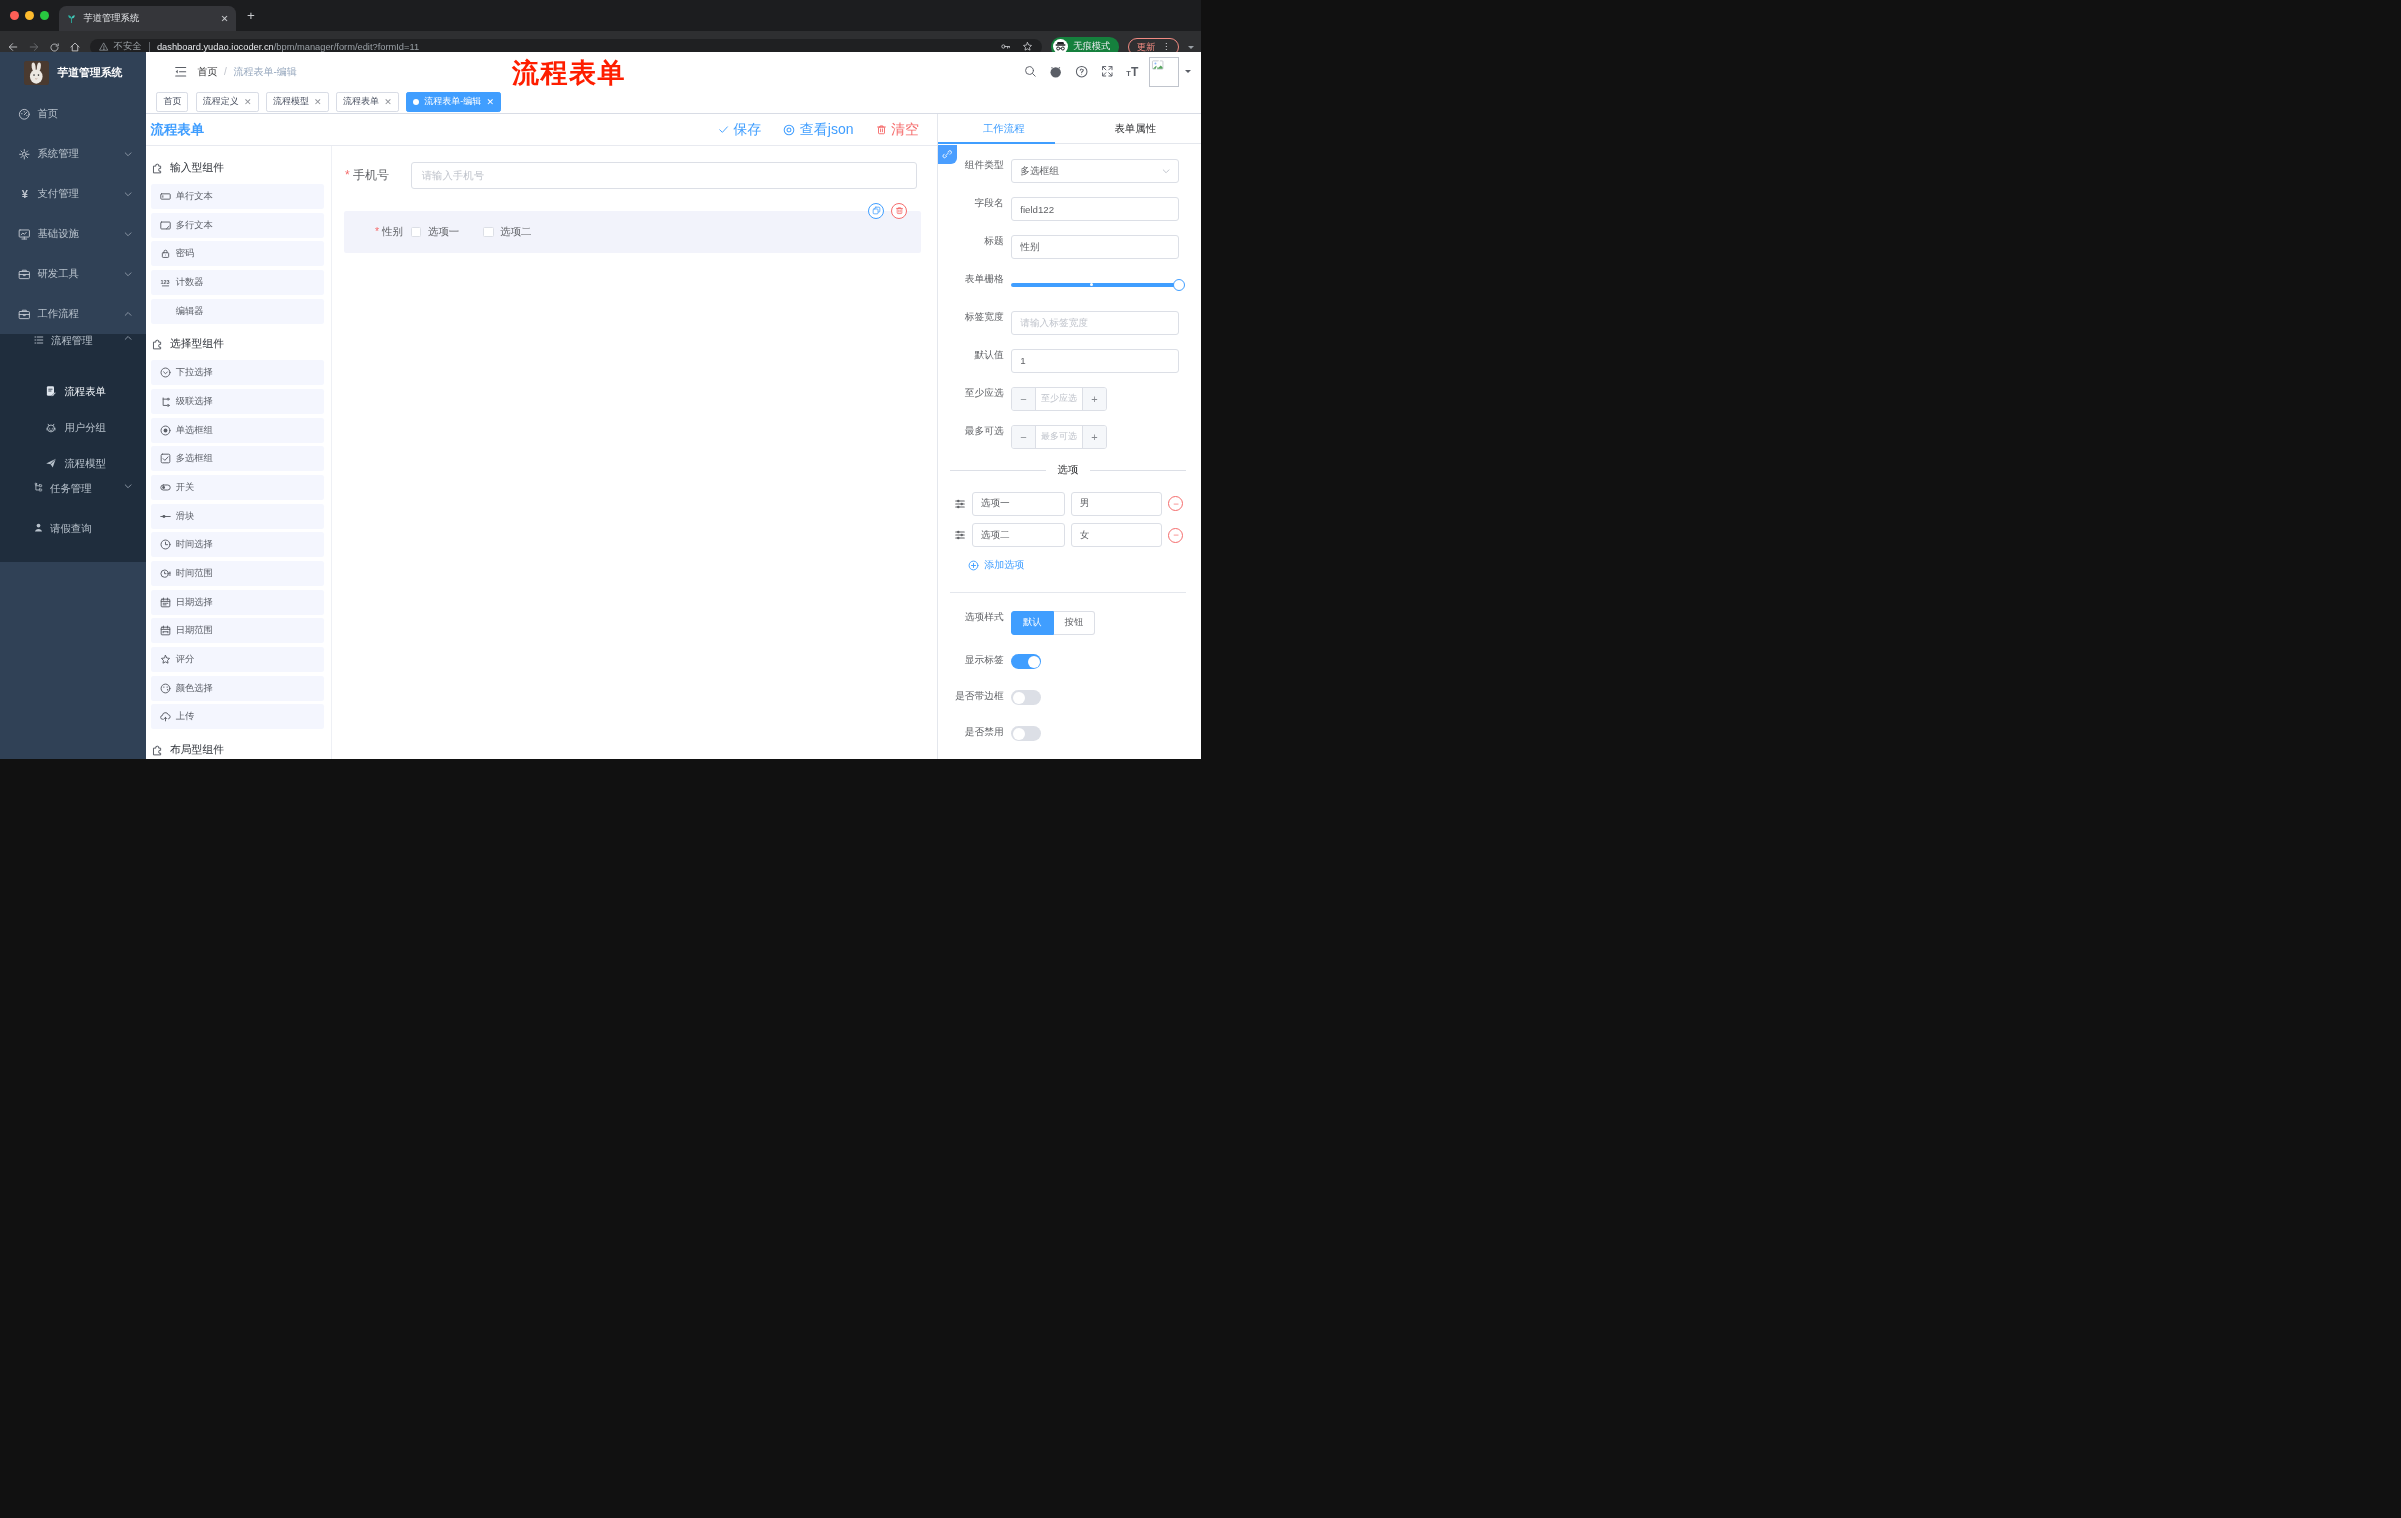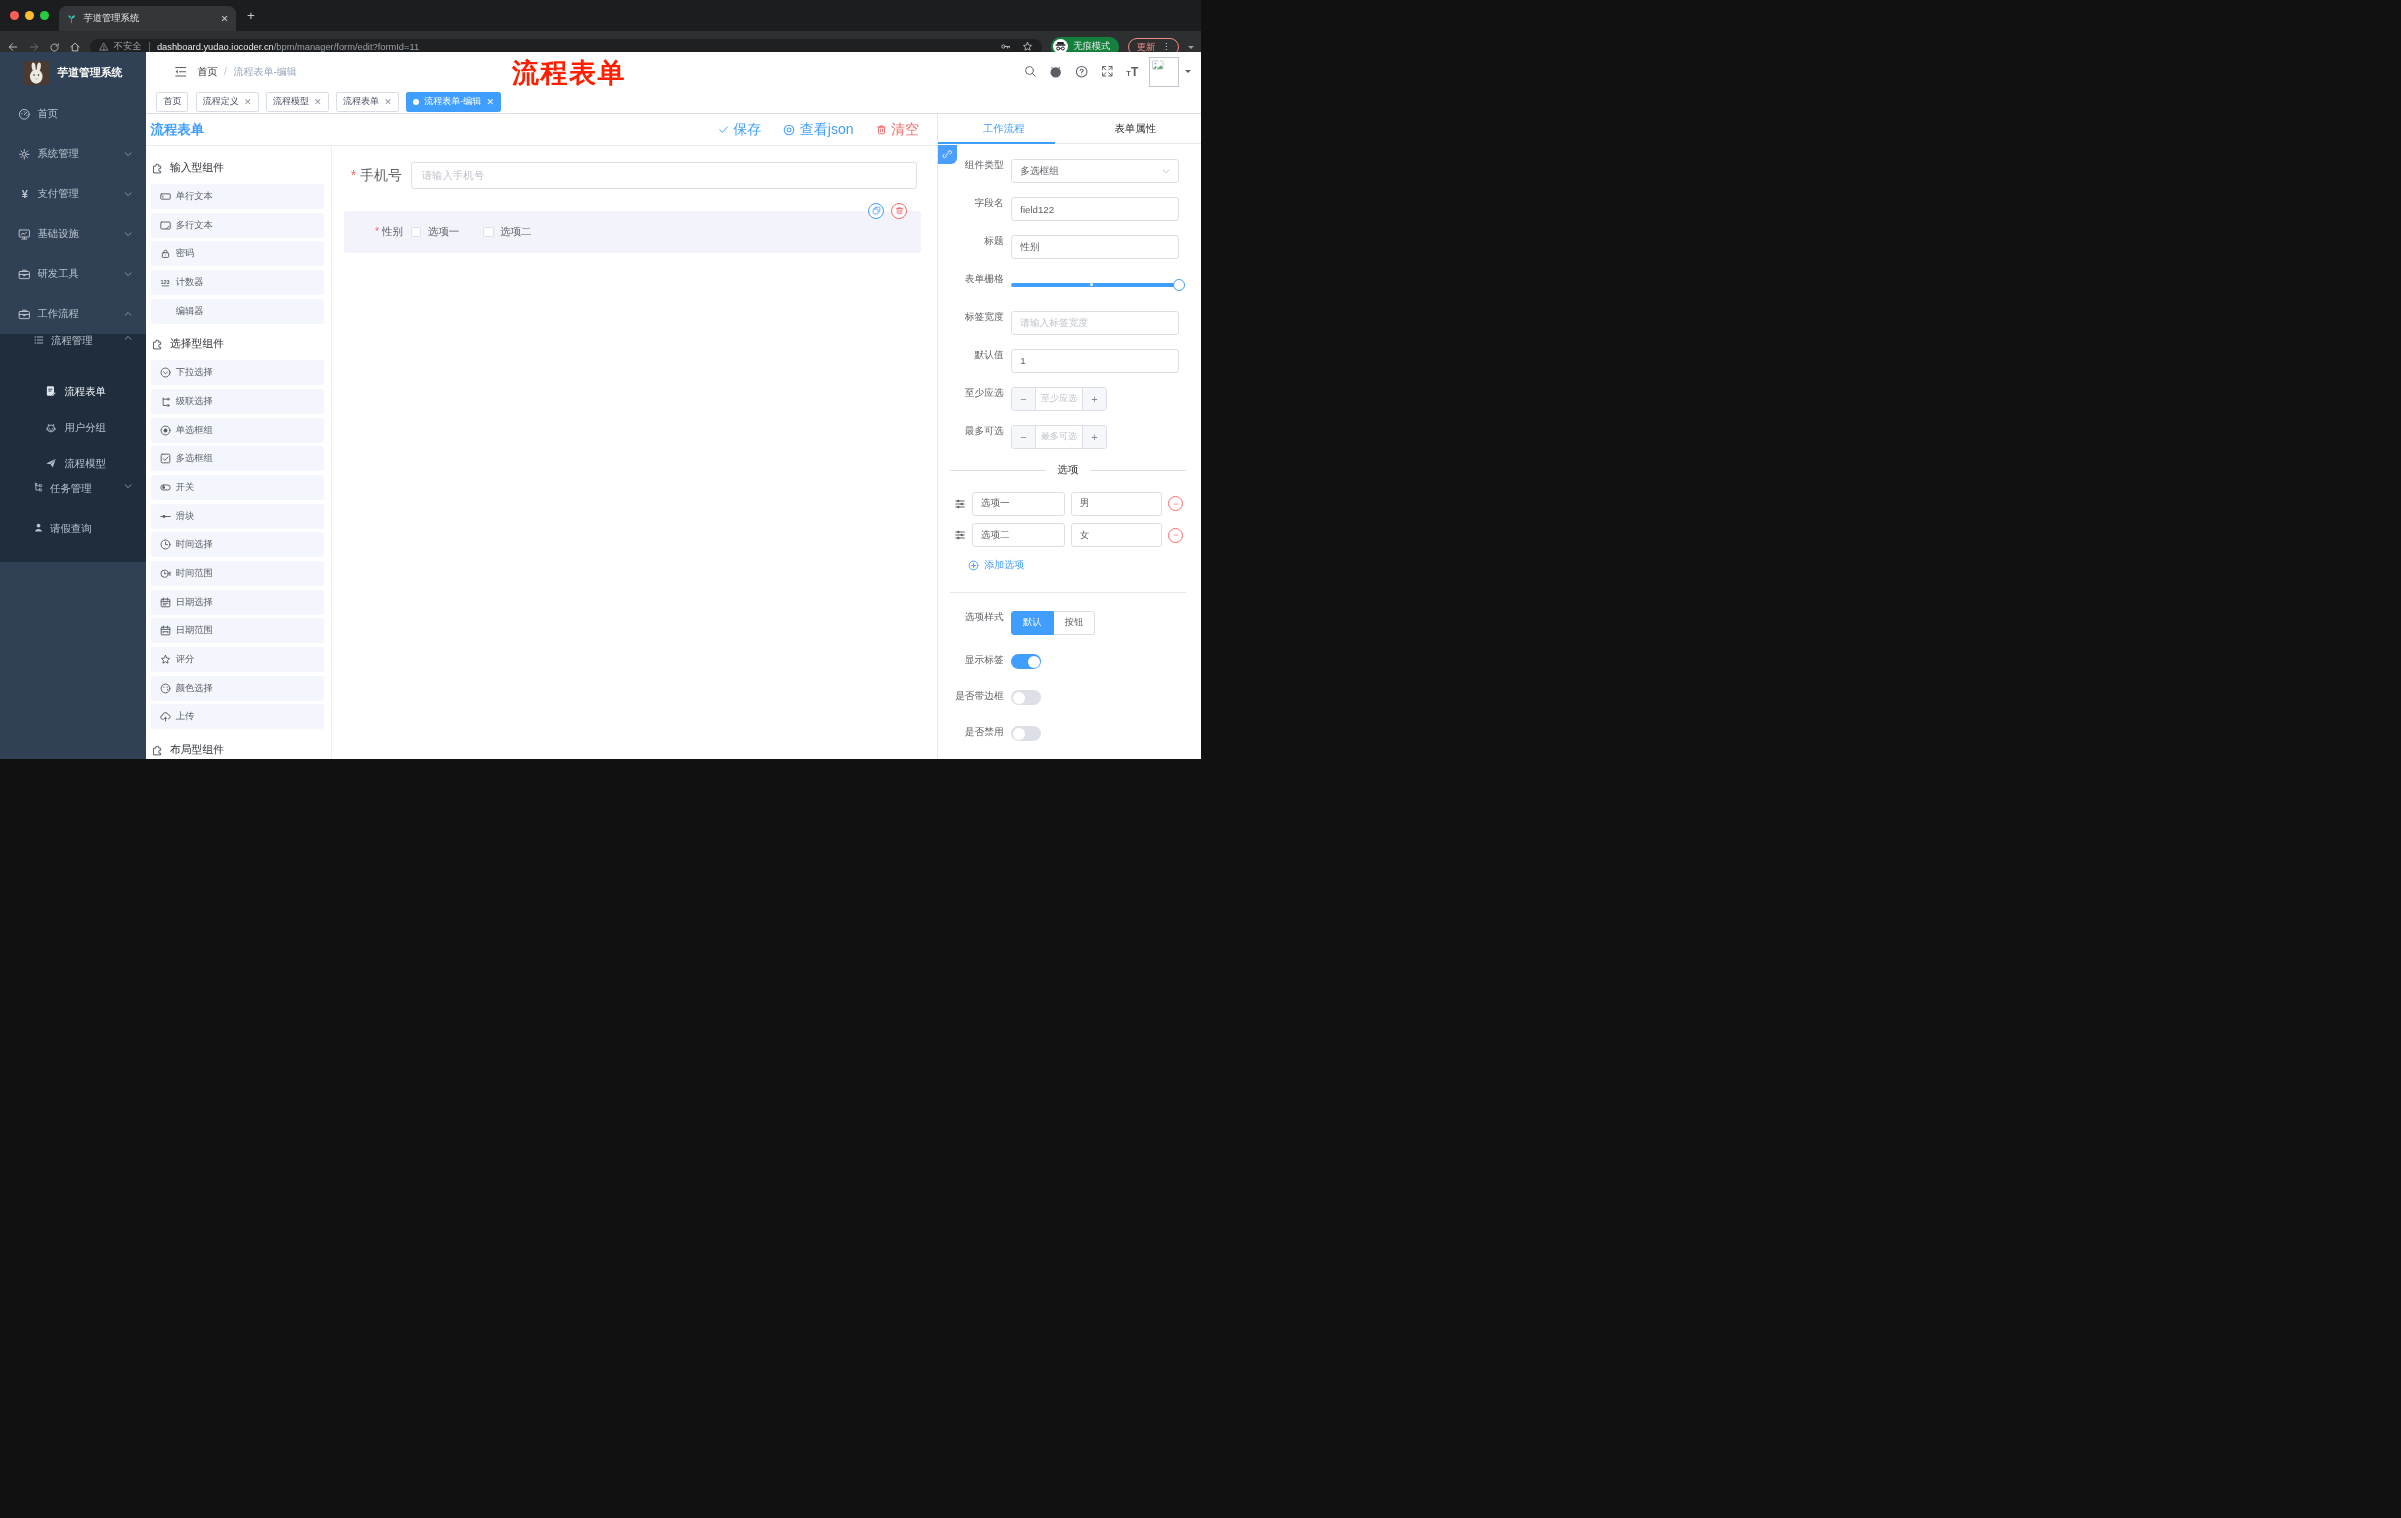--- a/index.html
+++ b/index.html
@@ -79,21 +79,21 @@
   .inp{height:25px;border:0.7px solid #dcdfe6;border-radius:3px;padding:0 8.2px;font-size:10.4px;color:#606266;width:112px;outline:none;font-family:inherit}
   .radio{width:10.4px;height:10.4px;border-radius:50%;border:0.7px solid #dcdfe6;background:#fff;display:inline-block;vertical-align:-1.5px}
   .radio.on{background:#409EFF;border-color:#409EFF;position:relative}
   .radio.on::after{content:"";position:absolute;left:3px;top:3px;width:3px;height:3px;border-radius:50%;background:#fff}
   .ta{width:112px;height:43px;border:0.7px solid #dcdfe6;border-radius:3px;padding:5.2px 8.2px;font-size:10.4px;color:#606266;resize:none;outline:none;font-family:inherit;position:relative}
   .tawrap{position:relative}
   .tawrap::after{content:"";position:absolute;right:2.2px;bottom:3.7px;width:6px;height:6px;background:repeating-linear-gradient(135deg,transparent 0 1.5px,#b9bec6 1.5px 2.2px);clip-path:polygon(100% 0,100% 100%,0 100%)}
   
   .canvas{flex:1;min-width:0;padding-top:16.3px;background:#fff}
   .crow{display:flex;align-items:center}
-  .clabel{width:79px;text-align:right;padding-right:9px;font-size:14px;color:#606266;flex-shrink:0;white-space:nowrap}
+  .clabel{width:79px;text-align:center;padding-right:9px;font-size:12px;color:#606266;flex-shrink:0;white-space:nowrap}
   .cinput{flex:1;height:27px;margin-right:20px;border:0.7px solid #dcdfe6;border-radius:3px;display:flex;align-items:center;padding:0 9.7px;color:#c0c4cc;font-size:10.4px}
   .selblock{position:relative;margin:21.5px 16.3px 0 12px;background:#f2f3fb;border-radius:2.2px;height:42px;display:flex;align-items:center}
   .clabel2{width:67px;text-align:right;padding-right:8.2px;font-size:10.4px;color:#606266;flex-shrink:0}
   .cb{width:10.4px;height:10.4px;border:0.7px solid #dcdfe6;border-radius:1.5px;background:#fff;margin-right:6.7px;flex-shrink:0}
   .cbl{font-size:10.4px;color:#606266;margin-right:24px}
   .acts{position:absolute;top:-8.2px;right:13.4px;display:flex;gap:6.7px}
   .act{width:16.3px;height:16.3px;border-radius:50%;background:#fff;border:0.7px solid #409EFF;color:#409EFF;display:flex;align-items:center;justify-content:center;cursor:pointer}
   .act.del{border-color:#F56C6C;color:#F56C6C}
   
   .rpanel{width:263px;flex-shrink:0;display:flex;flex-direction:column;position:relative;background:#fff}

